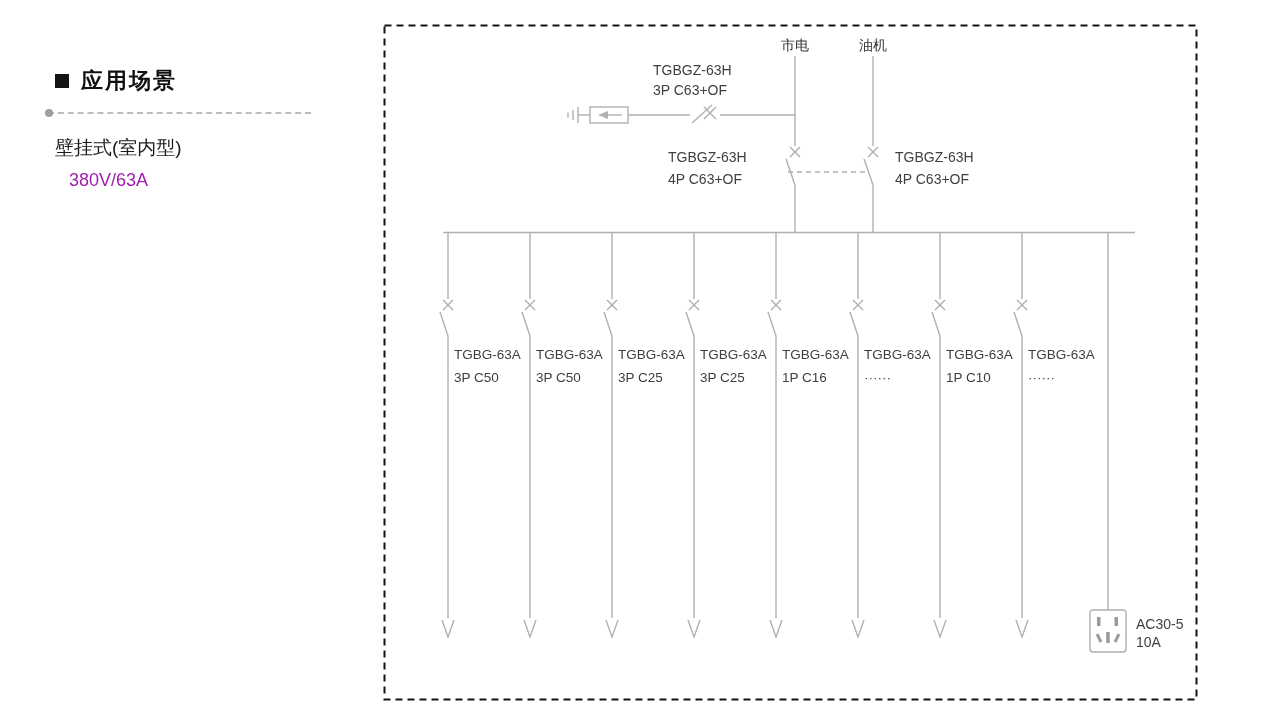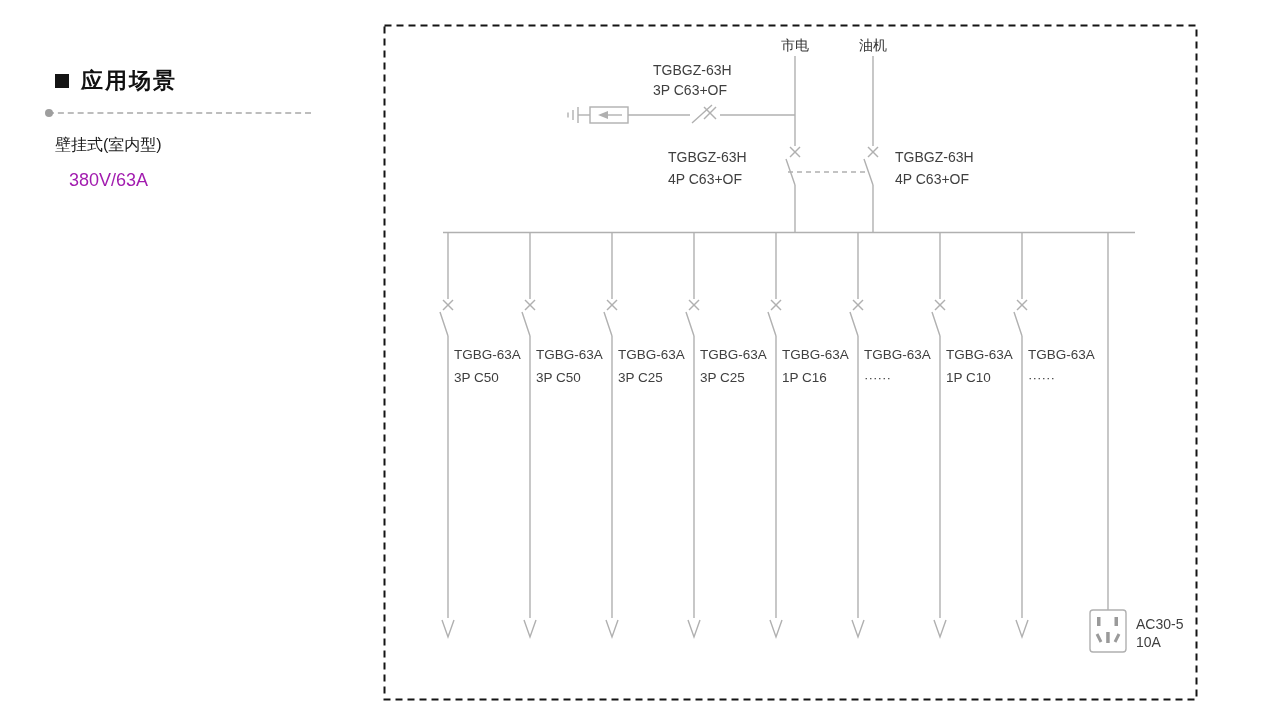--- a/index.html
+++ b/index.html
@@ -8,21 +8,21 @@
 
   
   .left-panel { position:absolute; left:55px; top:66px; width:300px; }
   .title-row { display:flex; align-items:center; gap:12px; }
   .bullet-square { width:14px; height:14px; background:#141414; flex:0 0 auto; }
   .app-title { font-size:22px; font-weight:bold; color:#111; letter-spacing:2px; }
   .dashed-rule { position:absolute; left:48px; top:112px; width:263px; height:0;
                  border-top:2px dashed #bdbdbd; }
   .dashed-rule::before { content:""; position:absolute; left:-3px; top:-5px;
                  width:8px; height:8px; border-radius:50%; background:#9e9e9e; }
-  .subtitle { position:absolute; left:55px; top:135px; font-size:16px; color:#1b1b1b; }
+  .subtitle { position:absolute; left:55px; top:135px; font-size:19px; color:#1b1b1b; }
   .voltage  { position:absolute; left:69px; top:170px; font-size:18px; color:#a21caf; }
 
   
   svg { position:absolute; left:0; top:0; }
   .border-rect { fill:none; stroke:#141414; stroke-width:2; stroke-dasharray:7 5; }
   .ln   { stroke:#b0b0b0; stroke-width:1.4; fill:none; }
   .bus  { stroke:#b0b0b0; stroke-width:1.6; fill:none; }
   .slot { fill:#9a9a9a; stroke:none; }
   .slot-ln { stroke:#9a9a9a; stroke-width:3; fill:none; }
   .arrow-fill { fill:#b0b0b0; stroke:none; }

